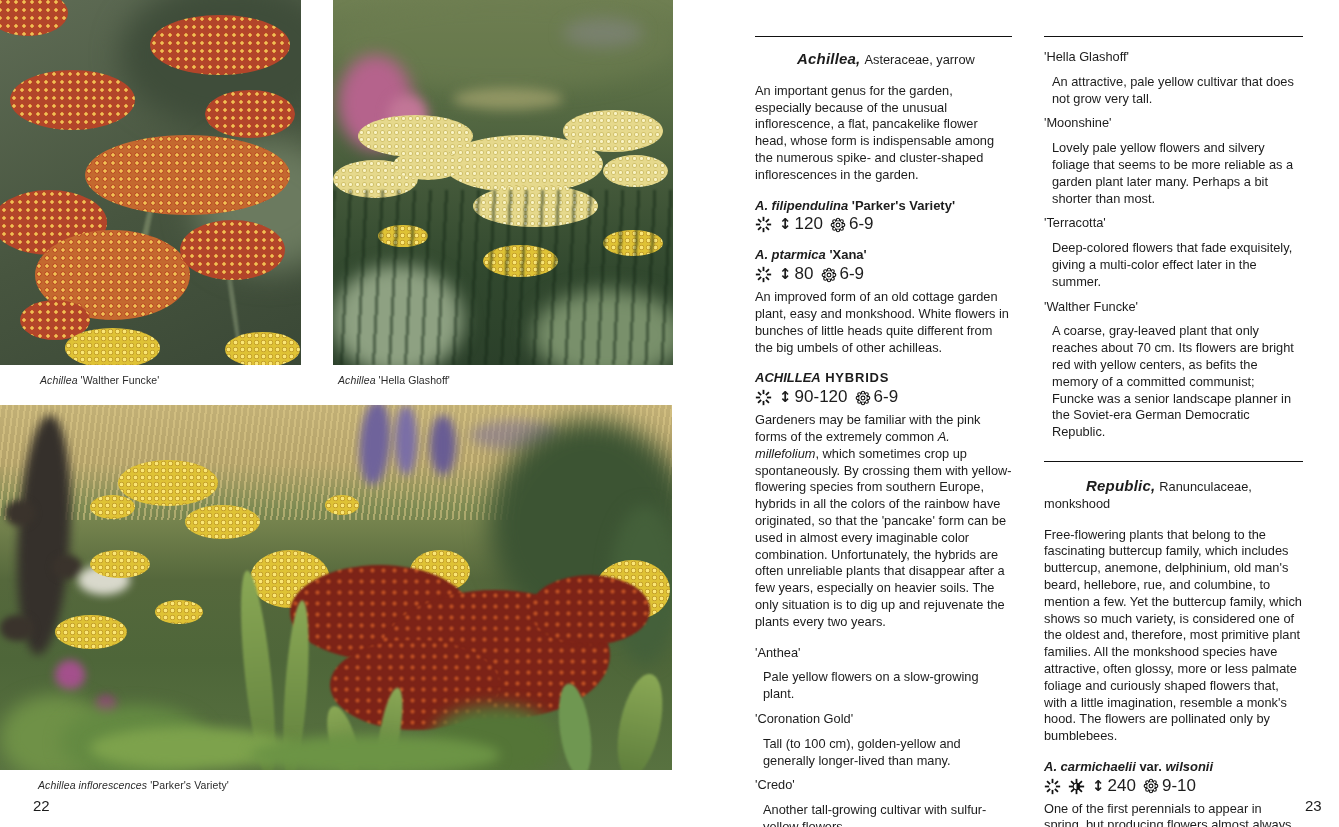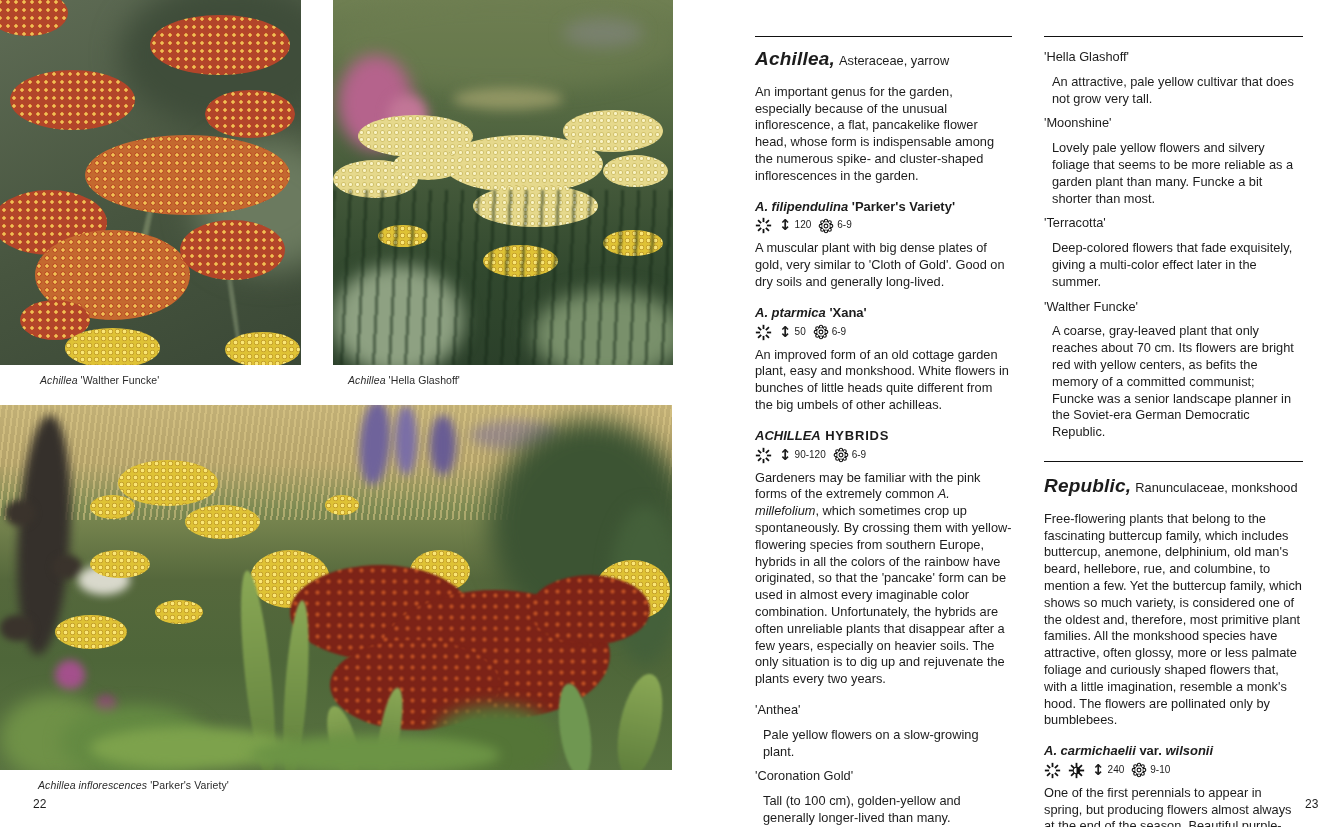--- a/index.html
+++ b/index.html
@@ -29,37 +29,37 @@
   }
   .speck-darkred{
     background-color:#7d2317;
     background-image:radial-gradient(circle, rgba(206,88,38,.9) 1.7px, rgba(106,28,18,.9) 2.7px, rgba(0,0,0,0) 3.8px);
     background-size:11px 11px;filter:blur(.9px);
   }
   .blade{position:absolute;background:linear-gradient(#8aa855,#5e7e3c);border-radius:50%;filter:blur(1px);}
   
   .caption{position:absolute;font-size:10.5px;color:#2a2a2a;letter-spacing:.1px;}
   .caption .cap-italic{font-style:italic;}
-  .folio{position:absolute;font-size:12px;color:#1c1c1c;}
+  .folio{position:absolute;font-size:15px;color:#1c1c1c;}
   
   .col{position:absolute;top:36px;border-top:1.5px solid #111;font-size:12.8px;line-height:16.8px;}
   .col-1{left:755px;width:257px;}
   .col-2{left:1044px;width:259px;}
   .genus-head{margin-top:14px;margin-bottom:14px;}
-  .genus{font-style:italic;font-weight:bold;font-size:19px;letter-spacing:.2px;}
+  .genus{font-style:italic;font-weight:bold;font-size:15px;letter-spacing:.2px;margin-left:42px;}
   .family{font-size:12.8px;margin-left:4px;}
   .para{margin:0 0 14px 0;}
   .entry{margin:0 0 14px 0;}
   .entry-name{font-weight:bold;font-size:13px;margin-bottom:2px;}
   .lat{font-style:italic;}
   .caps-plain{letter-spacing:.8px;font-weight:600;}
   .iconrow{display:flex;align-items:center;gap:7px;margin:2px 0 6px 0;}
   .iconrow svg{display:block;}
   .height-glyph{font-family:"DejaVu Sans",sans-serif;font-size:15px;font-weight:bold;line-height:1;}
-  .icon-val{font-size:10px;}
+  .icon-val{font-size:17px;}
   .icon-group{display:flex;align-items:center;gap:3px;}
   .cv-name{margin:0;}
   .cv-text{margin:8px;}
   .cultivar-list{margin-top:0;}
   .rule-div{border-top:1.5px solid #111;margin:20px 0 0 0;}
   .list-top{margin-top:12px;}
 </style>
 </head>
 <body>
 
@@ -142,21 +142,21 @@
     <div class="blob" style="left:430px;top:300px;width:130px;height:75px;background:#547537;filter:blur(8px);"></div>
     <div class="blade" style="left:560px;top:278px;width:30px;height:95px;transform:rotate(-8deg);background:#6f9751;"></div>
     <div class="blade" style="left:620px;top:268px;width:40px;height:105px;transform:rotate(12deg);"></div>
     <div class="blob" style="left:90px;top:322px;width:200px;height:42px;background:#7da24c;filter:blur(6px);"></div>
     <div class="blob" style="left:250px;top:330px;width:250px;height:40px;background:#6c9445;filter:blur(6px);"></div>
   </div>
 
   <div class="caption" style="left:40px;top:374px;">
     <span class="cap-italic">Achillea</span><span> 'Walther Funcke'</span>
   </div>
-  <div class="caption" style="left:348px;top:374px;">
+  <div class="caption" style="left:338px;top:374px;">
     <span class="cap-italic">Achillea</span><span> 'Hella Glashoff'</span>
   </div>
   <div class="caption" style="left:38px;top:779px;">
     <span class="cap-italic">Achillea inflorescences</span><span> 'Parker's Variety'</span>
   </div>
   <div class="folio" style="left:33px;top:797px;">22</div>
 </div>
 
 <div>
 
@@ -198,21 +198,20 @@
                 <circle cx="14.6" cy="5.4" r="2"></circle>
               <circle cx="5.4" cy="14.6" r="2"></circle>
                 <circle cx="14.6" cy="14.6" r="2"></circle>
             </g>
             <circle cx="10" cy="10" r="4.6" fill="#fff"></circle>
             <circle cx="10" cy="10" r="2.4" fill="none" stroke="#111" stroke-width="1.4"></circle>
           </svg>
           <span class="icon-val">6-9</span>
         </span>
       </div>
-      <p class="para">A muscular plant with big dense plates of gold, very similar to 'Cloth of Gold'. Good on dry soils and generally long-lived.</p>
     </div>
 
     <div class="entry">
       <div class="entry-name">
         <span class="lat">A. ptarmica</span><span> 'Xana'</span>
       </div>
       <div class="iconrow">
         <svg width="17" height="17" viewBox="0 0 20 20">
           <g stroke="#111" stroke-width="2.1">
             <line x1="10" y1="1" x2="10" y2="6"></line>
@@ -220,21 +219,21 @@
             <line x1="1" y1="10" x2="6" y2="10"></line>
               <line x1="14" y1="10" x2="19" y2="10"></line>
             <line x1="3.6" y1="3.6" x2="7.2" y2="7.2"></line>
               <line x1="12.8" y1="12.8" x2="16.4" y2="16.4"></line>
             <line x1="16.4" y1="3.6" x2="12.8" y2="7.2"></line>
               <line x1="7.2" y1="12.8" x2="3.6" y2="16.4"></line>
           </g>
         </svg>
         <span class="icon-group">
           <span class="height-glyph">↕</span>
-          <span class="icon-val">50</span>
+          <span class="icon-val">80</span>
         </span>
         <span class="icon-group">
           <svg width="16" height="16" viewBox="0 0 20 20">
             <g fill="none" stroke="#111" stroke-width="1.4">
               <circle cx="10" cy="3.5" r="2"></circle>
                 <circle cx="10" cy="16.5" r="2"></circle>
               <circle cx="3.5" cy="10" r="2"></circle>
                 <circle cx="16.5" cy="10" r="2"></circle>
               <circle cx="5.4" cy="5.4" r="2"></circle>
                 <circle cx="14.6" cy="5.4" r="2"></circle>
@@ -311,21 +310,21 @@
   </div>
 
   <div class="col col-2">
     <div class="cultivar-list list-top">
       <div>
         <div class="cv-name">'Hella Glashoff'</div>
         <div class="cv-text">An attractive, pale yellow cultivar that does not grow very tall.</div>
       </div>
       <div>
         <div class="cv-name">'Moonshine'</div>
-        <div class="cv-text">Lovely pale yellow flowers and silvery foliage that seems to be more reliable as a garden plant than many. Funcke a bit shorter than most.</div>
+        <div class="cv-text">Lovely pale yellow flowers and silvery foliage that seems to be more reliable as a garden plant later many. Perhaps a bit shorter than most.</div>
       </div>
       <div>
         <div class="cv-name">'Terracotta'</div>
         <div class="cv-text">Deep-colored flowers that fade exquisitely, giving a multi-color effect later in the summer.</div>
       </div>
       <div>
         <div class="cv-name">'Walther Funcke'</div>
         <div class="cv-text">A coarse, gray-leaved plant that only reaches about 70 cm. Its flowers are bright red with yellow centers, as befits the memory of a committed communist; Funcke was a senior landscape planner in the Soviet-era German Democratic Republic.</div>
       </div>
     </div>

